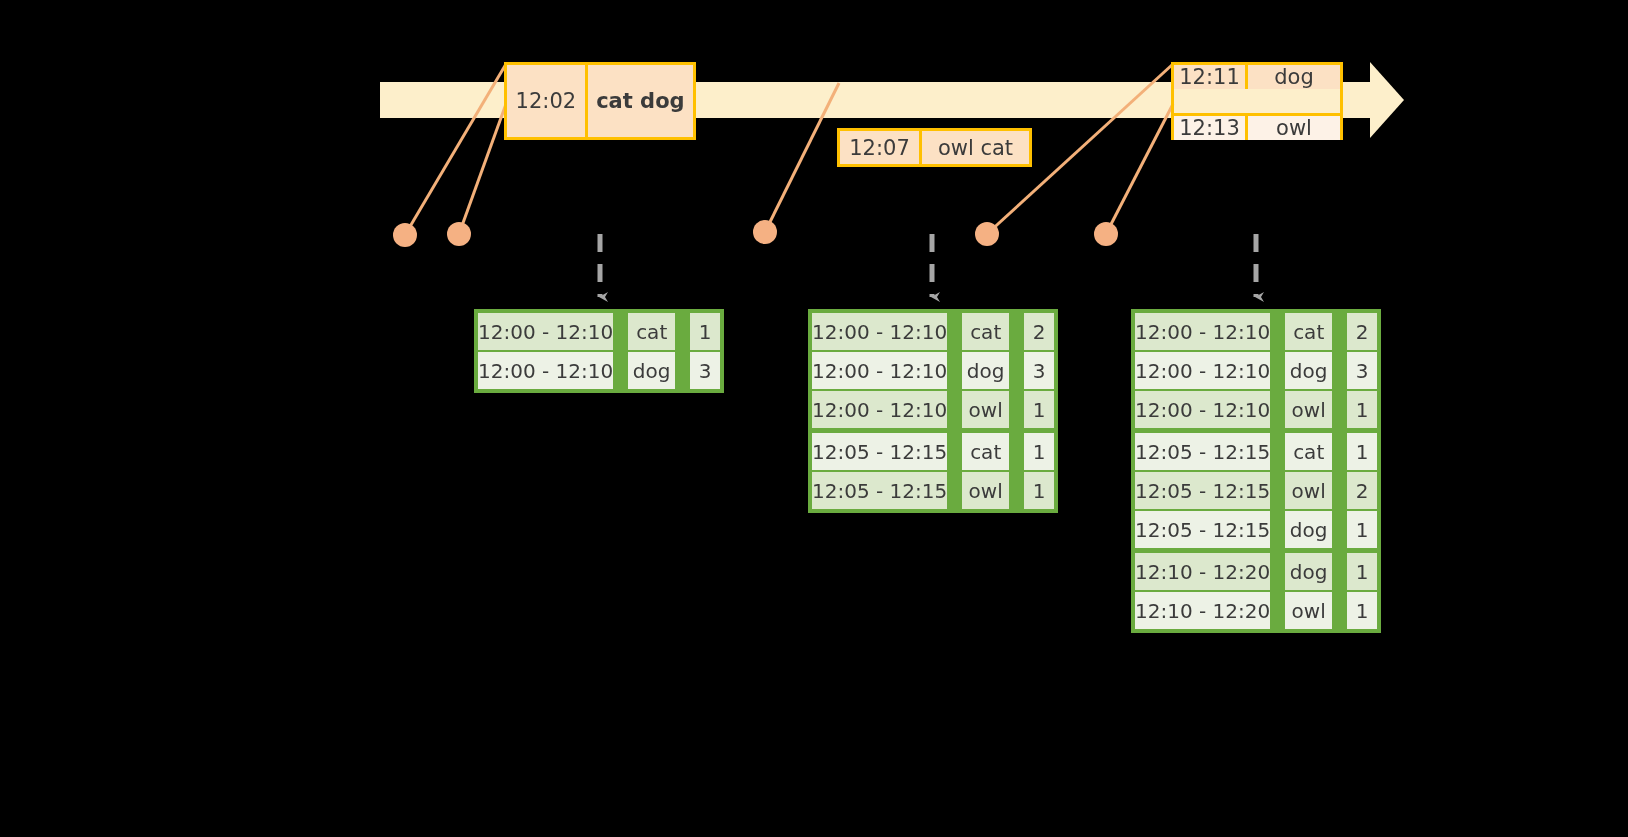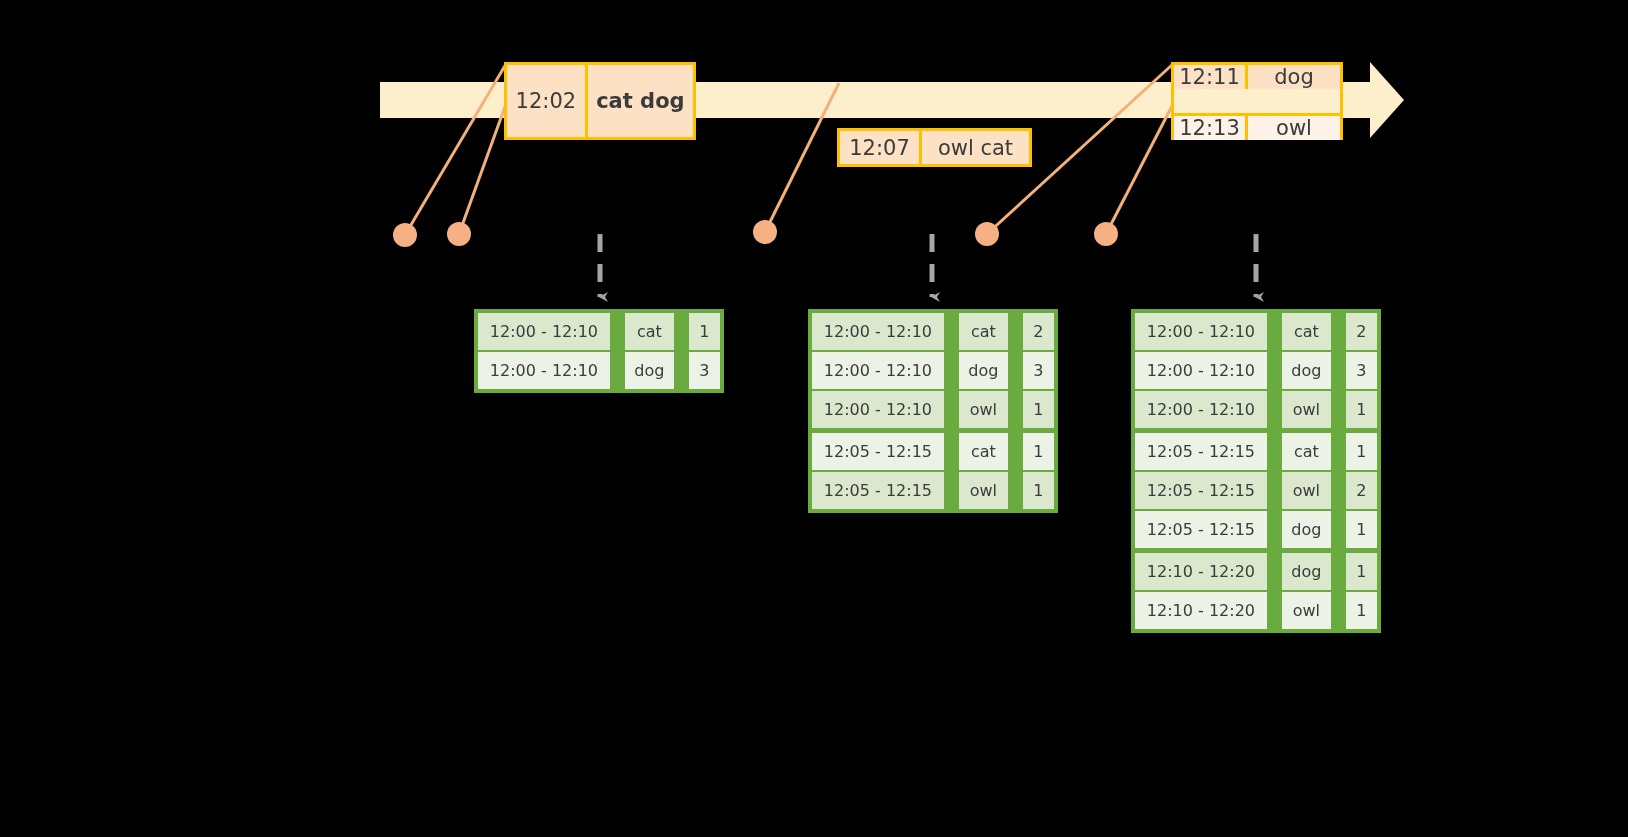--- a/index.html
+++ b/index.html
@@ -67,21 +67,21 @@
     display: flex;
     align-items: stretch;
     height: 37px;
   }
   .res-row + .res-row { margin-top: 2px; }
   .res-row.group-start { margin-top: 5px; }
   .res-cell {
     display: flex;
     align-items: center;
     justify-content: center;
-    font-size: 16px;
+    font-size: 20px;
     color: #3b3b3b;
     box-sizing: border-box;
     white-space: nowrap;
   }
   .res-cell + .res-cell { margin-left: 15px; }
   .c-window { width: 148px; }
   .c-key    { width: 55px; }
   .c-count  { width: 35px; }
   .shade-a .res-cell { background: #DCE8CD; }
   .shade-b .res-cell { background: #EDF2E6; }

